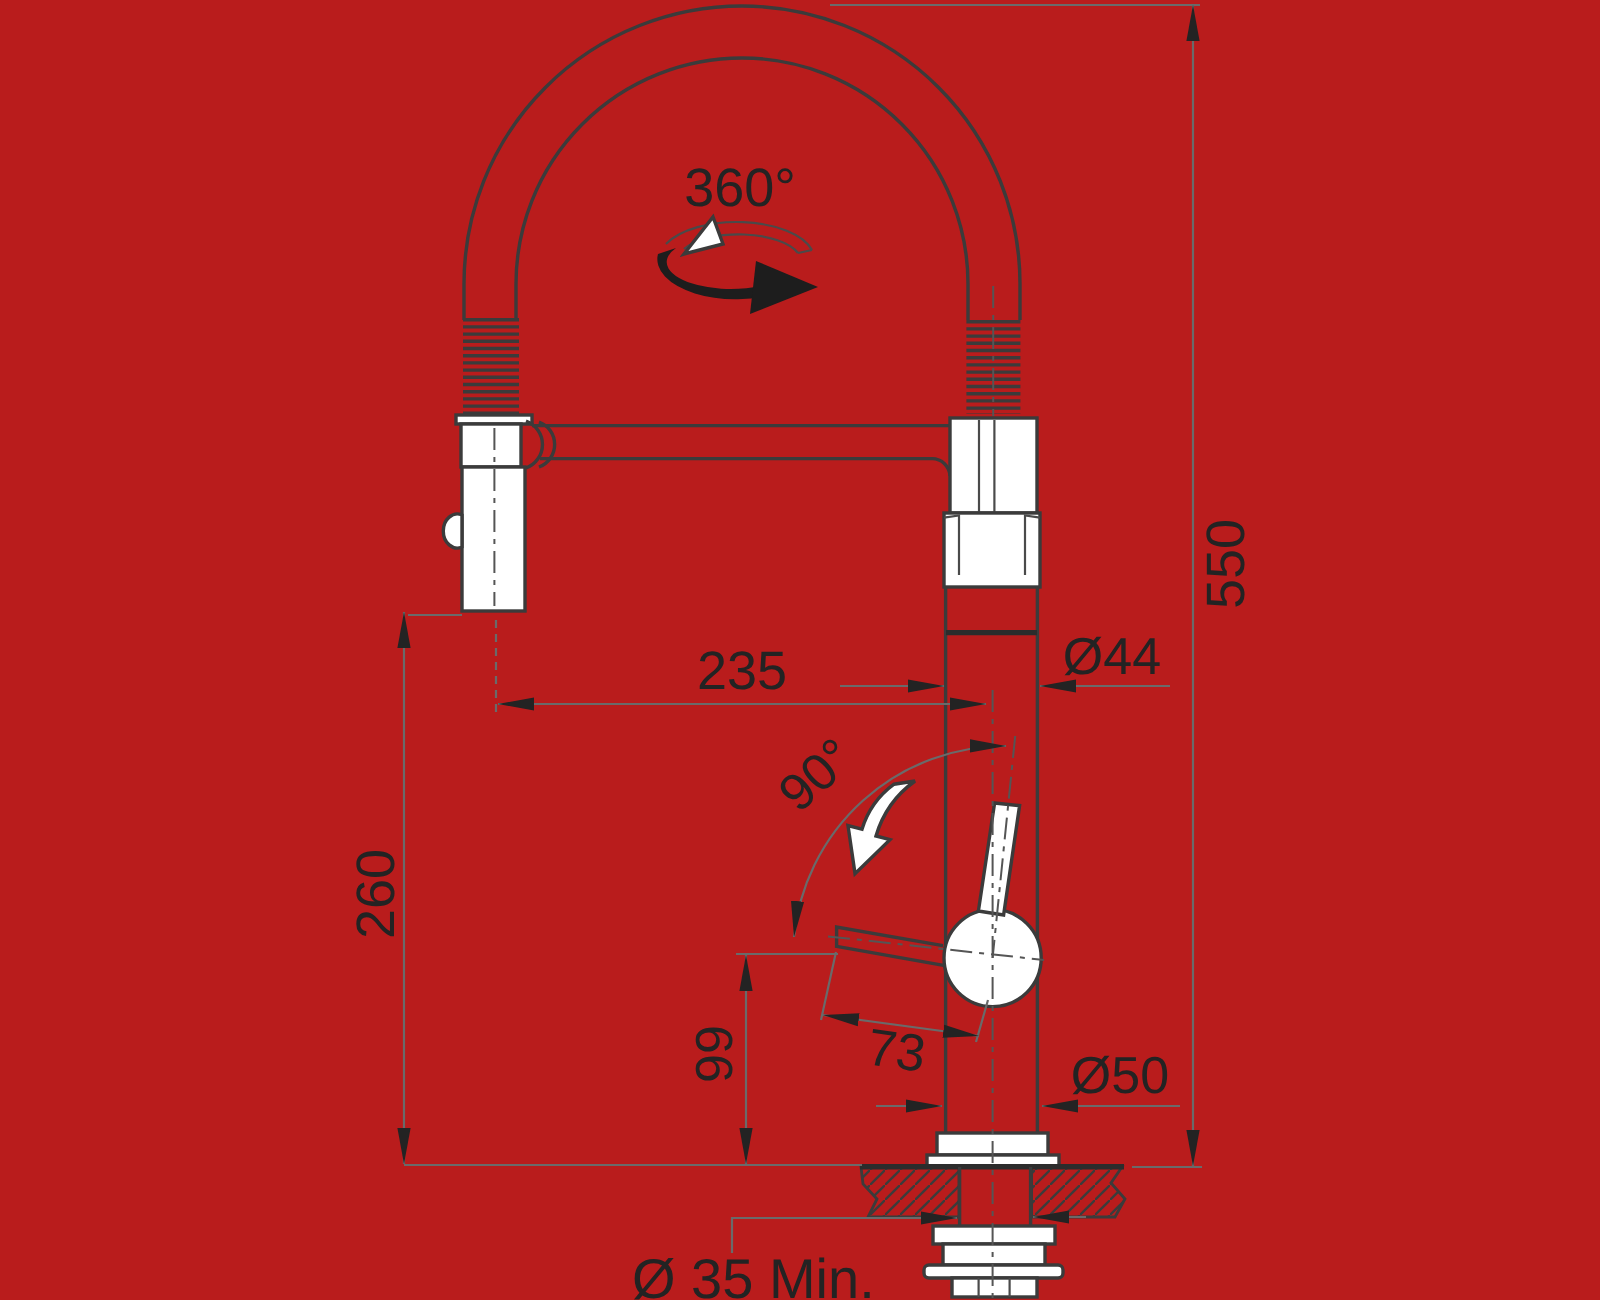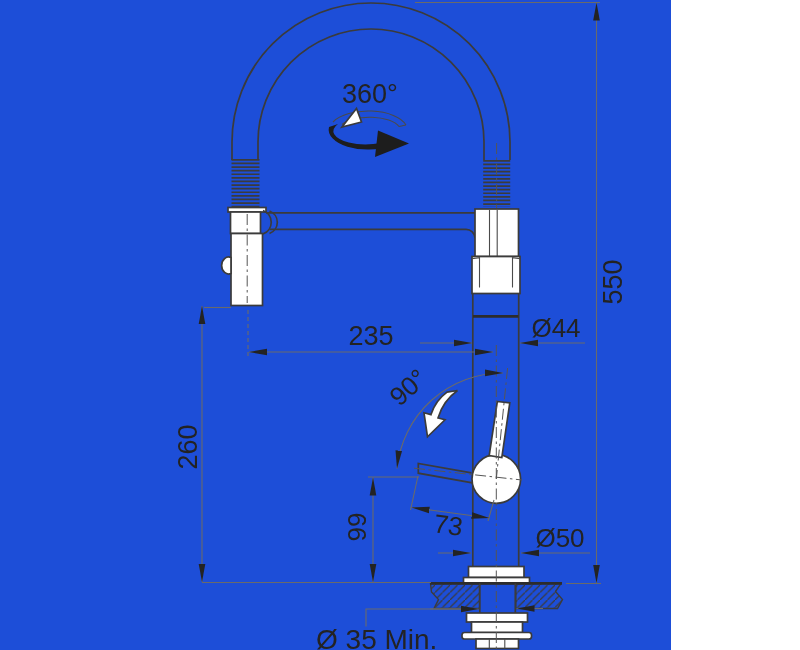--- a/index.html
+++ b/index.html
@@ -1,16 +1,16 @@
 <!DOCTYPE html>
 <html><head>
 <meta charset="utf-8">
 <style>
   html,body{margin:0;padding:0;background:#ffffff;}
-  .canvas{position:relative;width:671px;height:650px;background:#1d4ed8;overflow:hidden;
+  .canvas{position:relative;width:800px;height:650px;background:#b91c1c;overflow:hidden;
           font-family:"Liberation Sans", sans-serif;}
   svg{display:block}
   text{font-family:"Liberation Sans", sans-serif; fill:#232323;}
   .dim{stroke:#6a6a6a;stroke-width:1.1;fill:none;}
   .dimd{stroke:#6a6a6a;stroke-width:1.1;fill:none;stroke-dasharray:4 3;}
   .obj{stroke:#3b3b3b;stroke-width:1.7;fill:none;}
   .objf{stroke:#3b3b3b;stroke-width:1.7;fill:#ffffff;}
   .objth{stroke:#2c2c2c;stroke-width:2.7;fill:none;}
   .thin{stroke:#4a4a4a;stroke-width:1.1;fill:none;}
   .cl{stroke:#555555;stroke-width:1;fill:none;stroke-dasharray:11 3.5 2.5 3.5;}

